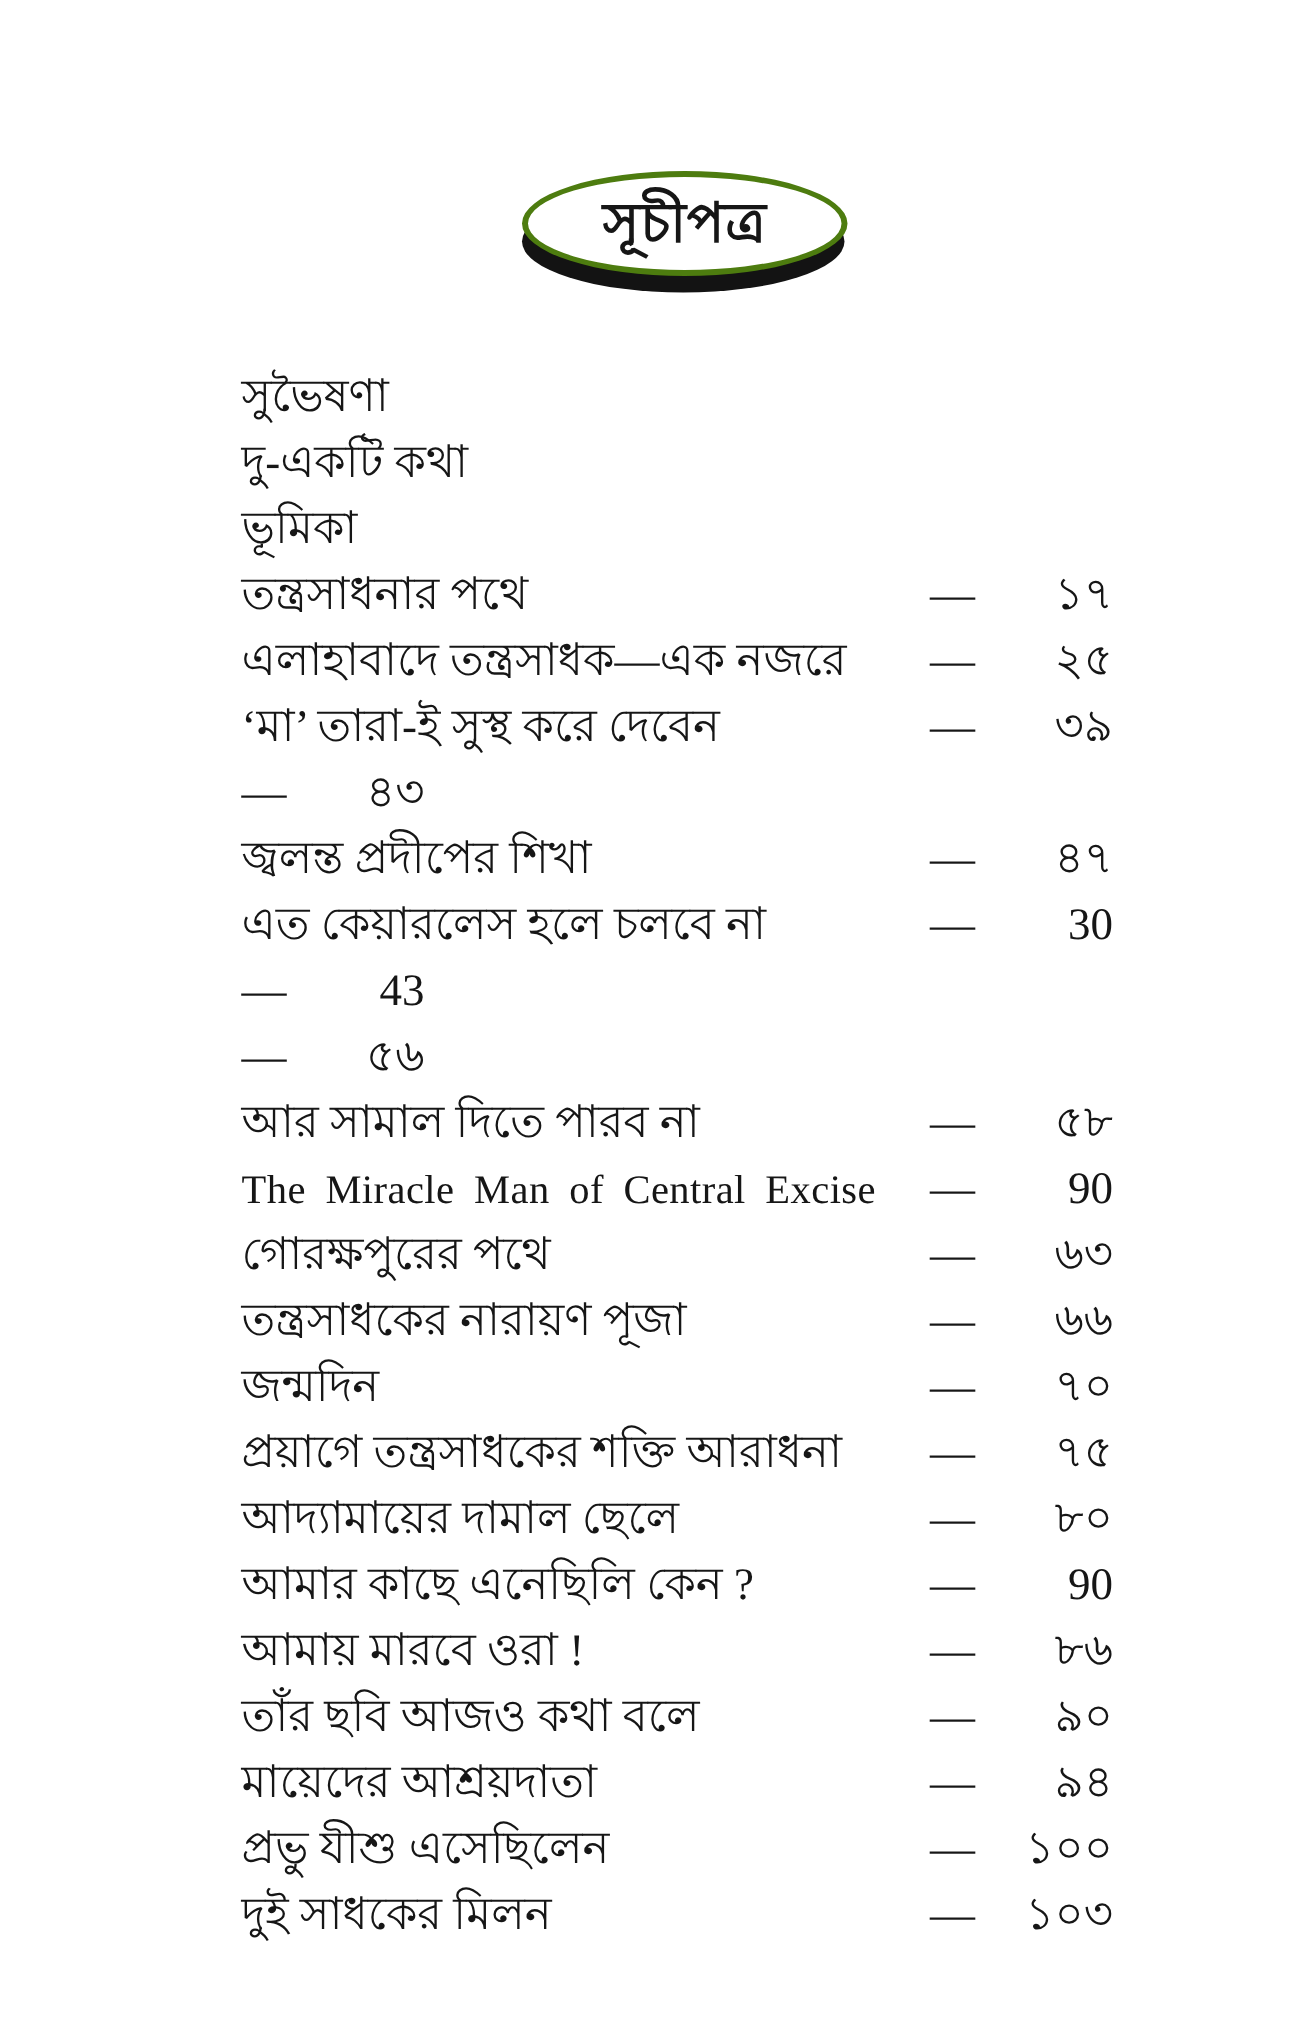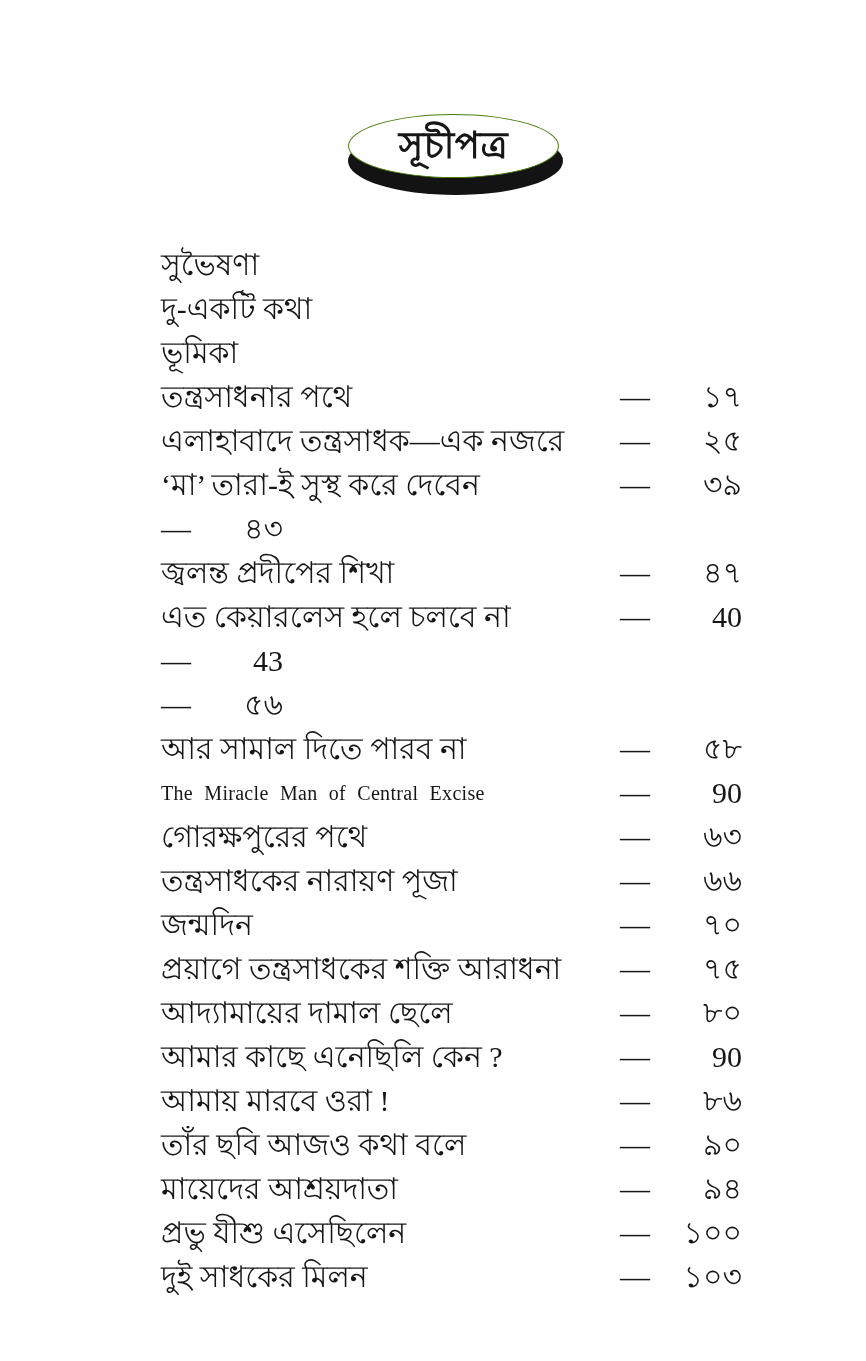--- a/index.html
+++ b/index.html
@@ -39,21 +39,21 @@
     background: #131313;
     border-radius: 50%;
   }
   .badge-face {
     position: absolute;
     left: 0;
     top: 0;
     width: 209px;
     height: 62px;
     background: #ffffff;
-    border: 1px solid #4d7c0f;
+    border: 4px solid #4d7c0f;
     border-radius: 50%;
     display: flex;
     align-items: center;
     justify-content: center;
   }
   .badge-title {
     font-size: 37px;
     font-weight: 700;
     letter-spacing: 0.5px;
     transform: translateY(1px);
@@ -72,21 +72,21 @@
     height: 44px;
     line-height: 44px;
     font-size: 30px;
     white-space: nowrap;
   }
   .toc-title {
     flex: 1 1 auto;
     overflow: visible;
   }
   .toc-row.latin .toc-title {
-    font-size: 20px;
+    font-size: 27px;
     word-spacing: 6px;
     letter-spacing: 0.3px;
   }
   .toc-dash {
     flex: 0 0 62px;
     text-align: left;
   }
   .toc-page {
     flex: 0 0 60px;
     text-align: right;
@@ -140,21 +140,21 @@
         <span class="toc-page">৪৩</span>
       </div>
       <div class="toc-row">
         <span class="toc-title">জ্বলন্ত প্রদীপের শিখা</span>
         <span class="toc-dash">—</span>
         <span class="toc-page">৪৭</span>
       </div>
       <div class="toc-row">
         <span class="toc-title">এত কেয়ারলেস হলে চলবে না</span>
         <span class="toc-dash">—</span>
-        <span class="toc-page">40</span>
+        <span class="toc-page">30</span>
       </div>
       <div class="toc-row">
         <span class="toc-dash">—</span>
         <span class="toc-page">43</span>
       </div>
       <div class="toc-row">
         <span class="toc-dash">—</span>
         <span class="toc-page">৫৬</span>
       </div>
       <div class="toc-row">

